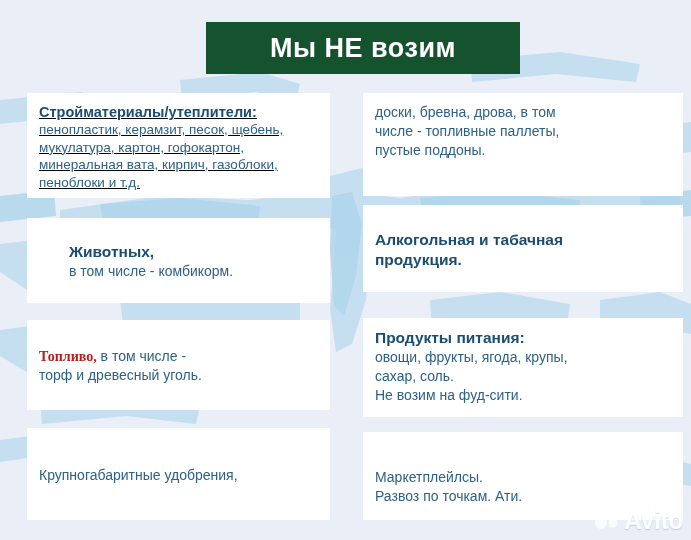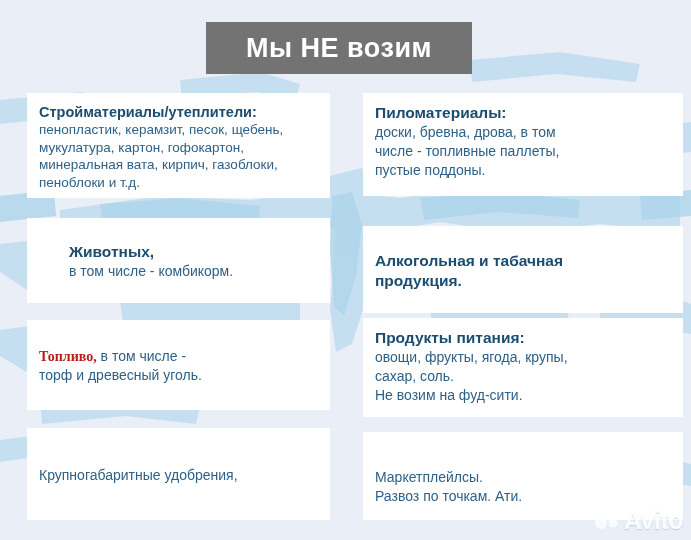--- a/index.html
+++ b/index.html
@@ -32,23 +32,23 @@
   .map-layer svg {
     display: block;
     width: 691px;
     height: 540px;
   }
   
   .banner {
     position: absolute;
     left: 206px;
     top: 22px;
-    width: 266px;
+    width: 314px;
     height: 52px;
-    background: #737373;
+    background: #14532d;
     z-index: 3;
     display: flex;
     align-items: center;
     justify-content: center;
   }
   .banner-text {
     color: #ffffff;
     font-size: 27px;
     font-weight: bold;
     letter-spacing: 0.5px;
@@ -93,27 +93,27 @@
     line-height: 20px;
     display: block;
   }
   .vcenter {
     display: flex;
     flex-direction: column;
     justify-content: center;
     height: 100%;
   }
   
-  .c-l1 { left: 27px;  top: 93px;  width: 303px; height: 105px; }
+  .c-l1 { left: 27px;  top: 93px;  width: 303px; height: 105px; text-decoration: underline; }
   .c-l2 { left: 27px;  top: 218px; width: 303px; height: 85px; padding-left: 42px;  }
   .c-l3 { left: 27px;  top: 320px; width: 303px; height: 90px;  }
   .c-l4 { left: 27px;  top: 428px; width: 303px; height: 92px;  }
   
   .c-r1 { left: 363px; top: 93px;  width: 320px; height: 103px; }
-  .c-r2 { left: 363px; top: 226px; width: 320px; height: 87px;  }
+  .c-r2 { left: 363px; top: 205px; width: 320px; height: 87px;  }
   .c-r3 { left: 363px; top: 318px; width: 320px; height: 99px; padding-left: 12px;  }
   .c-r4 { left: 363px; top: 432px; width: 320px; height: 88px;  }
   
   .watermark {
     position: absolute;
     right: 8px;
     bottom: 6px;
     z-index: 4;
     display: flex;
     align-items: center;
@@ -203,21 +203,20 @@
   <div class="card c-l4">
     <div class="vcenter">
       <div class="card-plain">
         <span>Крупногабаритные удобрения,</span><br>
       </div>
     </div>
   </div>
 
   <div class="card c-r1">
     <div class="card-plain">
-      <span class="card-title-lg">Пиломатериалы:</span>
       <span>доски, бревна, дрова, в том</span><br>
       <span>числе - топливные паллеты,</span><br>
       <span>пустые поддоны.</span>
     </div>
   </div>
 
   <div class="card c-r2">
     <div class="vcenter">
       <div>
         <span class="card-title-lg">Алкогольная и табачная</span>

